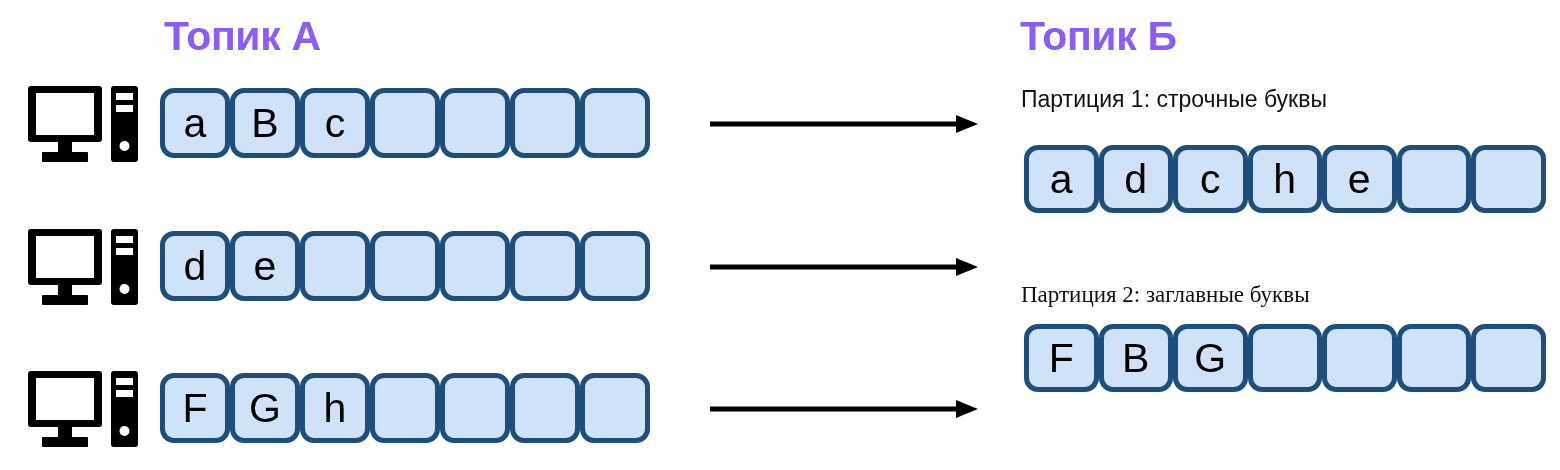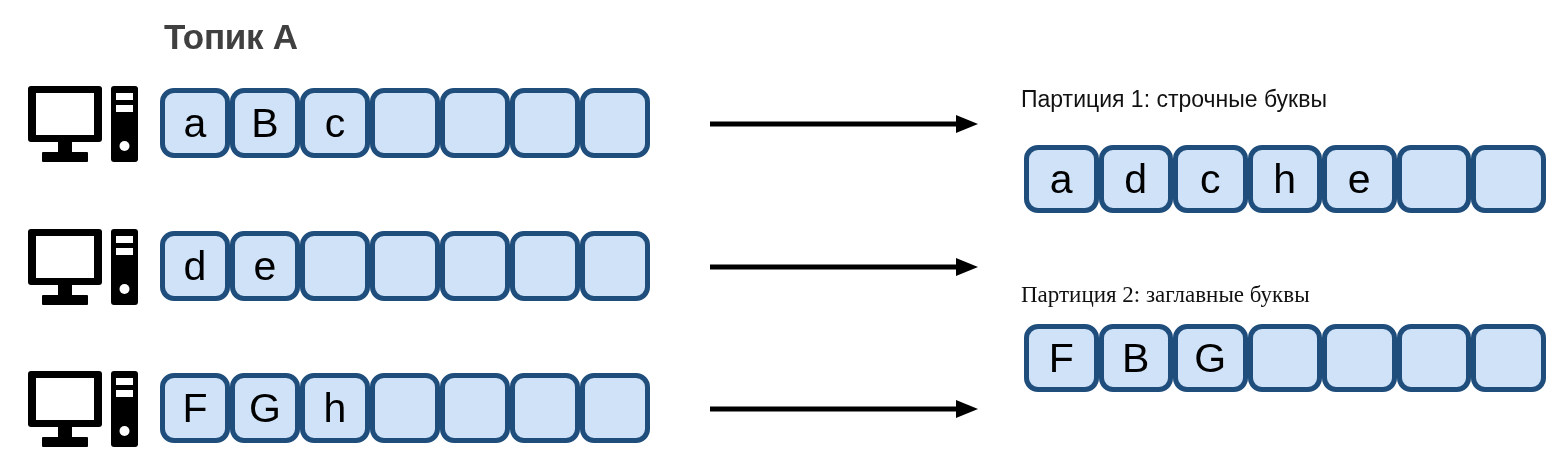--- a/index.html
+++ b/index.html
@@ -20,25 +20,25 @@
     left: 0;
     top: 0;
     width: 1560px;
     height: 470px;
   }
 
   
   .topic-title {
     position: absolute;
     font-weight: bold;
-    font-size: 35px;
+    font-size: 41px;
     line-height: 41px;
     letter-spacing: -0.3px;
     white-space: nowrap;
-    color: #404040;
+    color: #8b5cf6;
   }
   #topic-a-title { left: 164px; top: 16px; }
   #topic-b-title { left: 1020px; top: 16px; }
 
   .partition-label {
     position: absolute;
     font-weight: normal;
     font-size: 23px;
     line-height: 33px;
     white-space: nowrap;
@@ -204,20 +204,21 @@
       <polygon points="248,3 270,12 248,21" fill="#000000"></polygon>
     </svg>
   </div>
   <div class="arrow" id="arrow-3">
     <svg viewBox="0 0 270 24" width="270" height="24" aria-hidden="true">
       <line x1="2" y1="12" x2="252" y2="12" stroke="#000000" stroke-width="5"></line>
       <polygon points="248,3 270,12 248,21" fill="#000000"></polygon>
     </svg>
   </div>
 
+  <div class="topic-title" id="topic-b-title">Топик Б</div>
 
   <div class="partition-label" id="partition-1-label">Партиция 1: строчные буквы</div>
 
   <div class="cell-row row-b" id="partition-1-row">
     <div class="cell">a</div>
     <div class="cell">d</div>
     <div class="cell">c</div>
     <div class="cell">h</div>
     <div class="cell">e</div>
     <div class="cell"></div>

